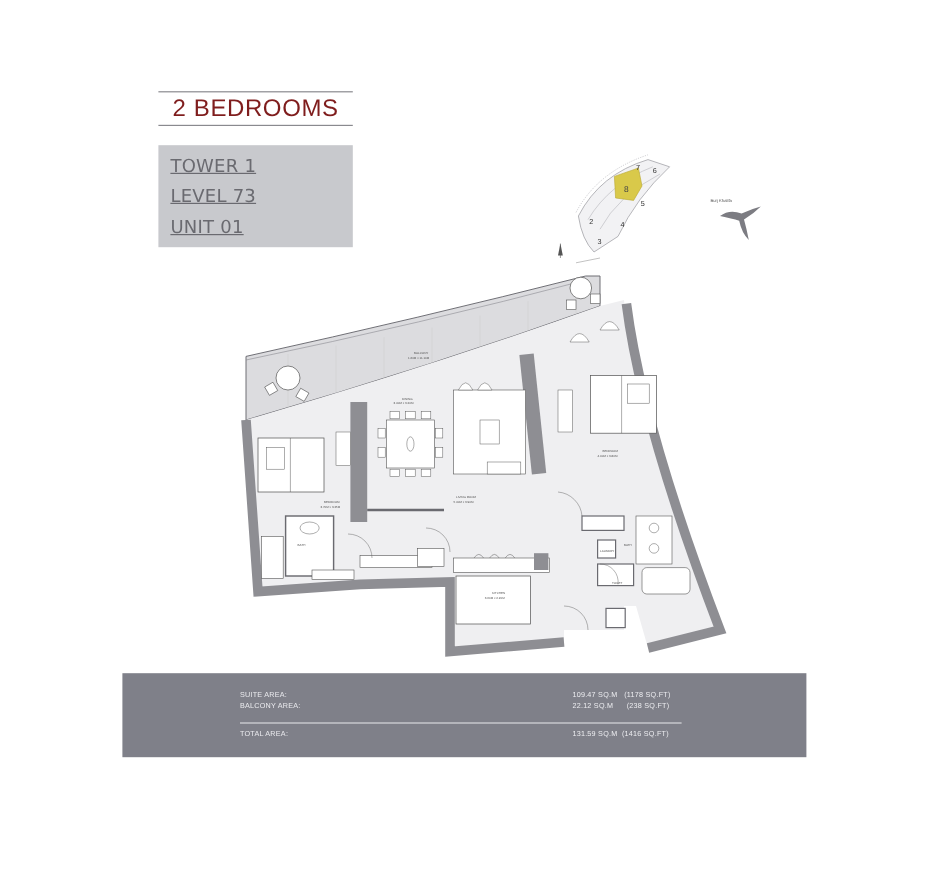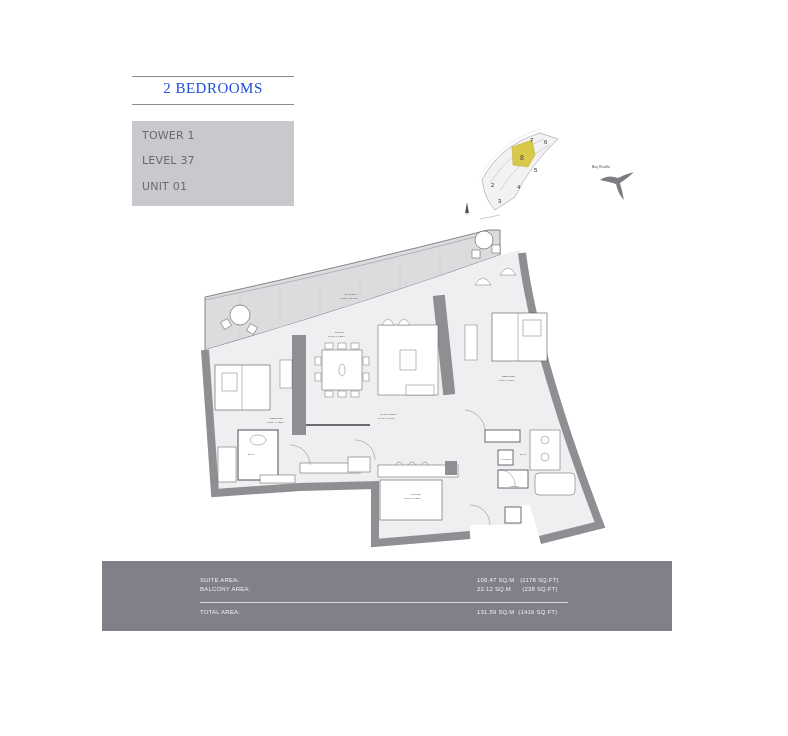--- a/index.html
+++ b/index.html
@@ -1,39 +1,39 @@
 <!DOCTYPE html>
 <html><head>
 <meta charset="utf-8">
 <style>
   html,body{margin:0;padding:0;background:#ffffff;}
   body{width:788px;height:736px;position:relative;overflow:hidden;font-family:"Liberation Sans",sans-serif;}
   .title-rule{position:absolute;left:132px;width:162px;height:1px;background:#8a8a8f;}
-  .title{position:absolute;left:132px;top:80px;width:162px;text-align:center;font-size:15px;letter-spacing:0.5px;color:#1d4ed8;font-family:Liberation Serif, serif;}
+  .title{position:absolute;left:132px;top:80px;width:162px;text-align:center;font-size:20px;letter-spacing:0.5px;color:#7f1d1d;font-family:Liberation Sans, sans-serif;}
   .info-box{position:absolute;left:132px;top:121px;width:162px;height:85px;background:#c8c9cd;}
-  .info-line{position:absolute;left:10px;font-size:11px;color:#6a6a70;font-family:"DejaVu Sans",sans-serif;letter-spacing:0.2px;}
+  .info-line{position:absolute;left:10px;font-size:15px;color:#6a6a70;font-family:"DejaVu Sans",sans-serif;letter-spacing:0.2px;text-decoration:underline;}
   .area-bar{position:absolute;left:102px;top:561px;width:570px;height:70px;background:#7f8089;}
   .area-label{position:absolute;left:98px;font-size:6px;color:#ececf0;letter-spacing:0.2px;}
   .area-value{position:absolute;left:375px;font-size:6px;color:#ececf0;letter-spacing:0.2px;white-space:pre;}
   .area-rule{position:absolute;left:98px;top:41px;width:368px;height:1px;background:#d7d7dc;}
   .key-plan{position:absolute;left:460px;top:125px;width:120px;height:95px;}
   .north-arrow{position:absolute;left:590px;top:160px;width:50px;height:45px;}
   .plan{position:absolute;left:200px;top:225px;width:420px;height:325px;}
   .tiny{font-size:2.5px;fill:#555;font-family:"Liberation Sans",sans-serif;}
 </style>
 </head>
 <body>
 
 <div class="title-rule" style="top:76px;"></div>
 <div class="title">2 BEDROOMS</div>
 <div class="title-rule" style="top:104px;"></div>
 
 <div class="info-box">
   <div class="info-line" style="top:8px;">TOWER 1</div>
-  <div class="info-line" style="top:33px;">LEVEL 37</div>
+  <div class="info-line" style="top:33px;">LEVEL 73</div>
   <div class="info-line" style="top:59px;">UNIT   01</div>
 </div>
 
 <div class="key-plan">
   <svg width="120" height="95" viewBox="0 0 120 95">
 
     <path d="M22,55 Q40,20 80,8 L98,14 Q70,40 55,72 L35,85 Q25,75 22,55 Z" fill="#f2f2f4" stroke="#9a9aa0" stroke-width="0.6"></path>
     <path d="M30,58 Q48,28 84,14" fill="none" stroke="#b5b5ba" stroke-width="0.5"></path>
     <path d="M40,66 Q55,38 90,20" fill="none" stroke="#b5b5ba" stroke-width="0.5"></path>
     <path d="M20,52 Q38,18 80,4" fill="none" stroke="#9a9aa0" stroke-width="0.4" stroke-dasharray="1,1"></path>

